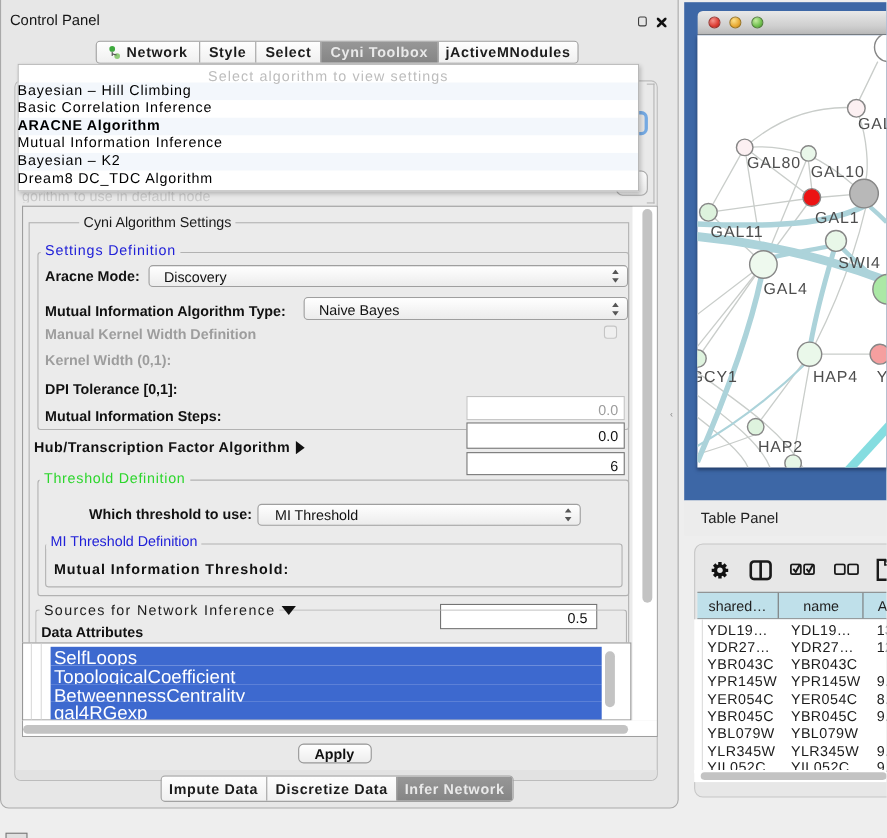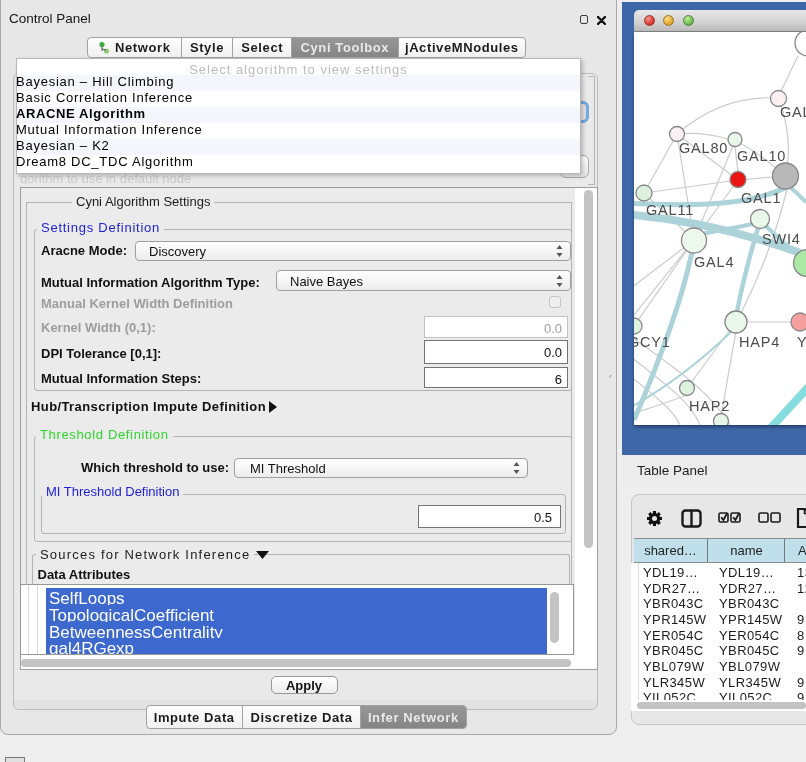--- a/index.html
+++ b/index.html
@@ -31,21 +31,21 @@
 
 .lbl { position:absolute; font-size:13px; font-weight:bold; color:#111; white-space:nowrap; }
 .lblgray { color:#9d9d9d; }
 
 .combo { position:absolute; border:1px solid #9f9f9f; border-radius:4px;
   background:linear-gradient(#ffffff,#ececec); font-size:13px; color:#111; }
 .combo .ct { position:absolute; left:13px; top:2.5px; }
 .combo .arr { position:absolute; right:7px; top:50%; margin-top:-6px; width:7px; height:12px; }
 
 .field { position:absolute; background:#fff; border:1px solid #c2c2c2; font-size:13px;
-  color:#111; text-align:right; }
+  color:#111; text-align:right;margin-top:44px; }
 .ffocus { border:1px solid #747474; }
 .field span { position:absolute; right:5px; top:4px; }
 
 
 #dd { left:16px; top:57.5px; width:565px; height:116.5px; background:#ffffff;
   border:1px solid #b8b8b8; box-shadow:2px 2px 4px rgba(0,0,0,0.22); z-index:50; }
 #dd .ph { position:absolute; left:0; width:100%; text-align:center; top:3px;
   color:#bdbdbd; font-size:13px; letter-spacing:1px; }
 #dd .it { position:absolute; left:-1px; font-size:13px; letter-spacing:0.75px; color:#000; white-space:nowrap; }
 
@@ -143,41 +143,42 @@
   <div class="lbl" style="left:41px; top:346px;">DPI Tolerance [0,1]:</div>
   <div class="field ffocus abs" style="left:423.5px; top:340px; width:144.5px; height:23.5px;">
       <span>0.0</span>
     </div>
 
   <div class="lbl" style="left:41px; top:370.5px;">Mutual Information Steps:</div>
   <div class="field ffocus abs" style="left:423.5px; top:366.5px; width:144.5px; height:21.5px;">
       <span>6</span>
     </div>
 
-  <div class="lbl" style="left:31px; top:399px; letter-spacing:0.4px;">Hub/Transcription Impute Definition</div>
+  <div class="lbl" style="left:31px; top:399px; letter-spacing:0.4px;">Hub/Transcription Factor Algorithm</div>
   <svg class="abs" style="left:267px; top:399.5px;" width="12" height="14" viewBox="0 0 12 14">
       <path d="M2,1 L10,7 L2,13 Z" fill="#111"></path>
     </svg>
 
   <div class="group abs" style="left:34px; top:436px; width:537.5px; height:106px;"></div>
   <div class="glabel" style="left:36px; top:426.5px; color:#2dd62d; letter-spacing:0.65px;">Threshold Definition</div>
 
   <div class="lbl" style="left:81px; top:459.5px;">Which threshold to use:</div>
   <div class="combo abs" style="left:234px; top:457.5px; width:294px; height:20px;">
       <span class="ct" style="left:15px;">MI Threshold</span>
       <svg class="arr" viewBox="0 0 7 12">
         <path d="M3.5,0 L6.5,4 L0.5,4 Z" fill="#555"></path>
         <path d="M3.5,12 L6.5,8 L0.5,8 Z" fill="#555"></path>
       </svg>
     </div>
 
   <div class="group abs" style="left:41px; top:493.5px; width:525px; height:40px;"></div>
   <div class="glabel" style="left:42px; top:484px; color:#2121d8;">MI Threshold Definition</div>
 
-  <div class="field ffocus abs" style="left:418px; top:504.5px; width:142.5px; height:23px;">
+  <div class="lbl" style="left:49px; top:509.5px; letter-spacing:0.9px;">Mutual Information Threshold:</div>
+  <div class="field ffocus abs" style="left:400px; top:504.5px; width:142.5px; height:23px;">
       <span style="right:7.5px;">0.5</span>
     </div>
 
   <div class="group abs" style="left:32px; top:553.5px; width:538px; height:101px; border-bottom:none;"></div>
   <div class="glabel" style="left:36px; top:547px; color:#1c1c1c; letter-spacing:1.2px;">Sources for Network Inference</div>
   <svg class="abs" style="left:255px; top:549.5px;" width="15" height="10" viewBox="0 0 15 10">
       <path d="M1,1 L14,1 L7.5,9 Z" fill="#111"></path>
     </svg>
 
   <div class="lbl" style="left:37.5px; top:566.5px;">Data Attributes</div>

